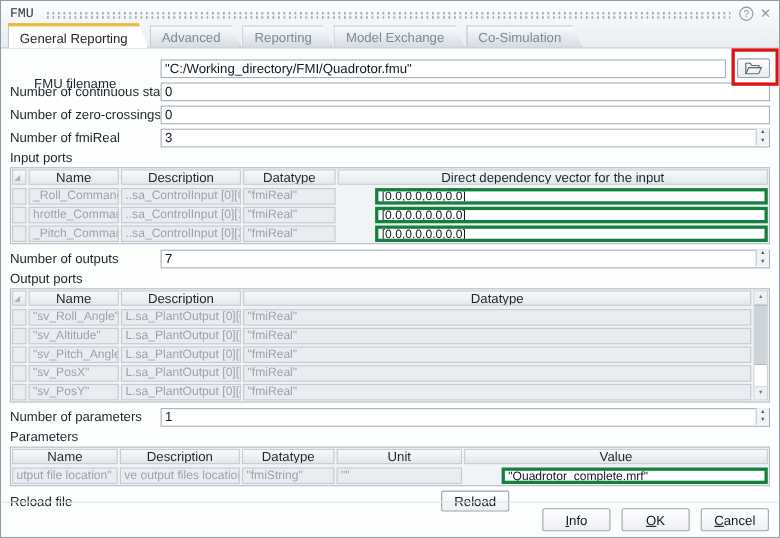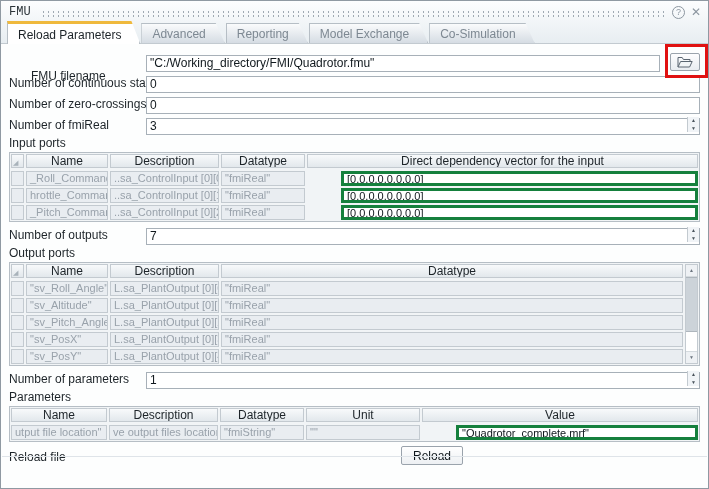--- a/index.html
+++ b/index.html
@@ -95,21 +95,21 @@
 <div class="dialog">
 
   <div class="chrome">
     <div class="titlebar">
       <span class="title">FMU</span>
       <span class="dots"></span>
       <span class="hicon">?</span>
       <span class="xicon">✕</span>
     </div>
     <div class="tabbar">
-      <div class="tab active">Reload Parameters</div>
+      <div class="tab active">General Reporting</div>
       <div class="tab">Advanced</div>
       <div class="tab">Reporting</div>
       <div class="tab">Model Exchange</div>
       <div class="tab">Co-Simulation</div>
     </div>
   </div>
 
   <div class="content">
 
     <div class="frow indent">
@@ -257,17 +257,28 @@
     </div>
 
     <div class="reload-row">
       <span class="lbl">Reload file</span>
       <div class="btn reload-btn">
           <span>Reload</span>
         </div>
     </div>
 
     <div class="footline"></div>
+    <div class="footer">
+      <div class="btn mnemonic">
+          <span>Info</span>
+        </div>
+      <div class="btn mnemonic">
+          <span>OK</span>
+        </div>
+      <div class="btn mnemonic">
+          <span>Cancel</span>
+        </div>
+    </div>
 
   </div>
 
   <div class="annotation"></div>
 </div>
 
 </body></html>

